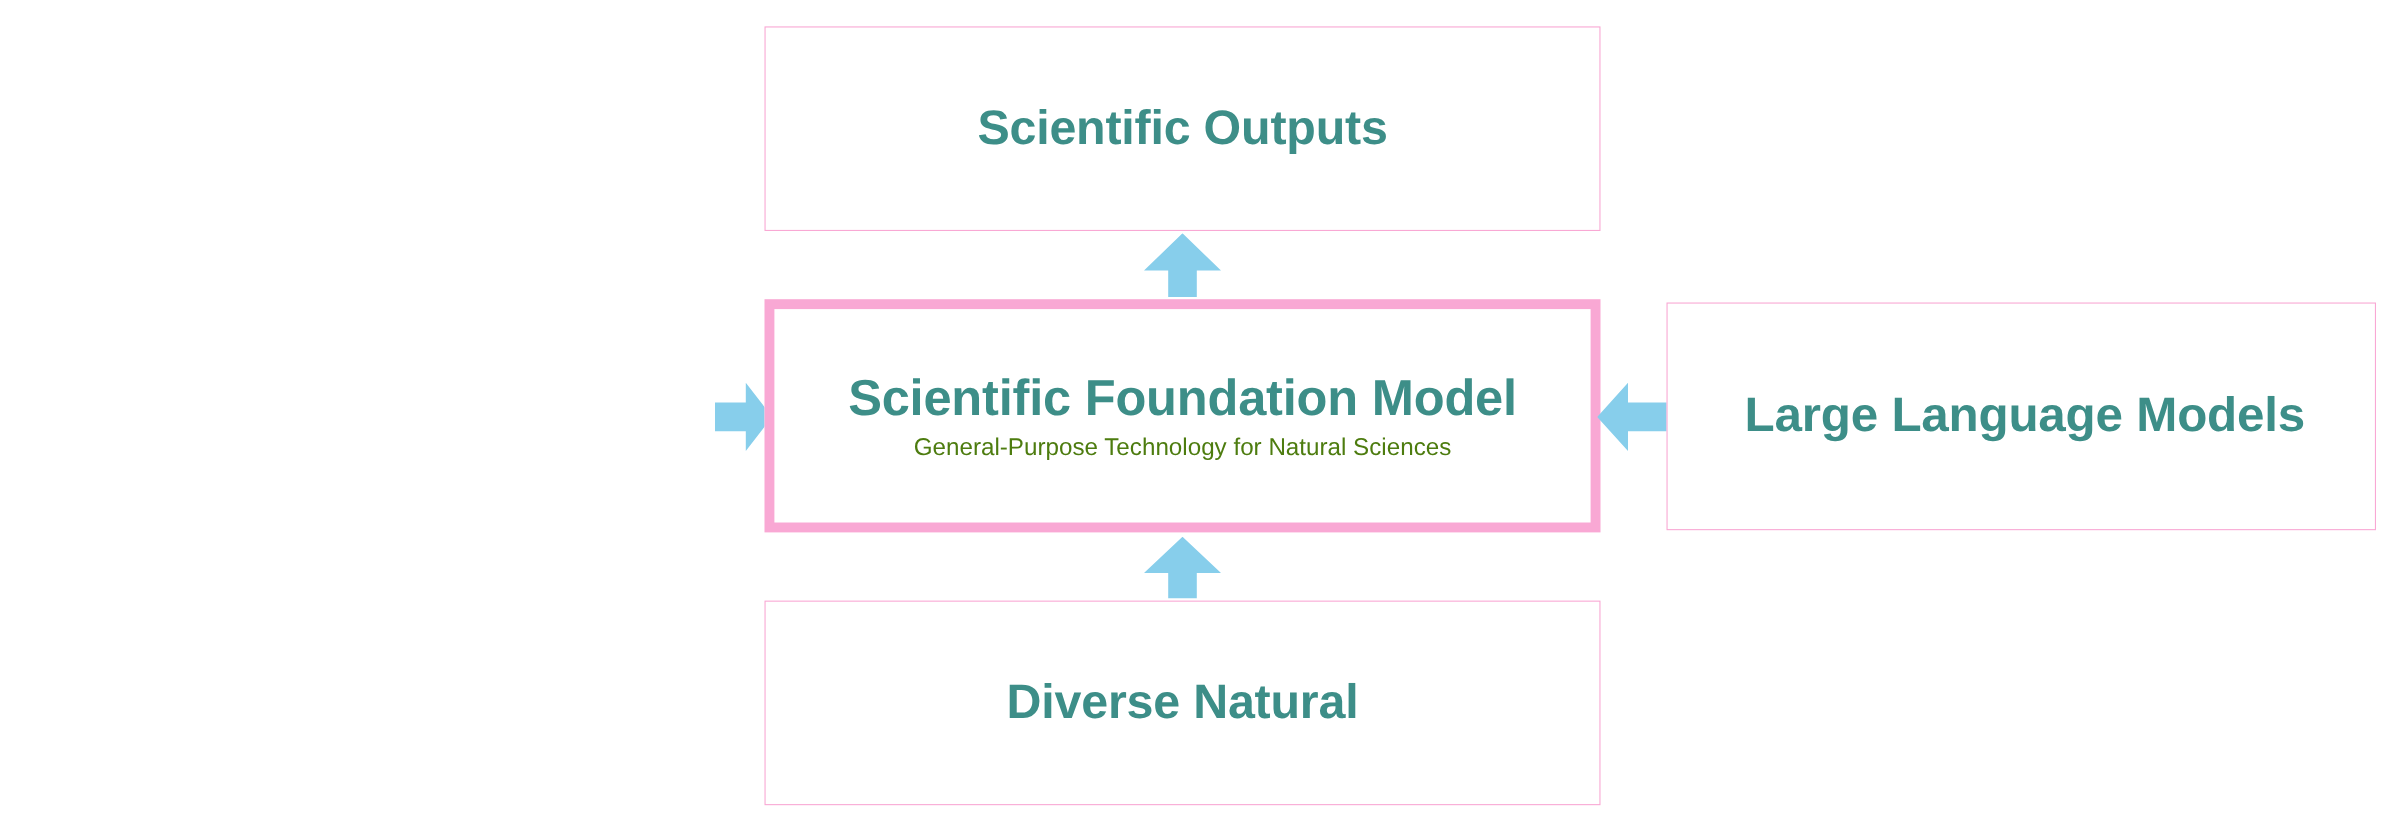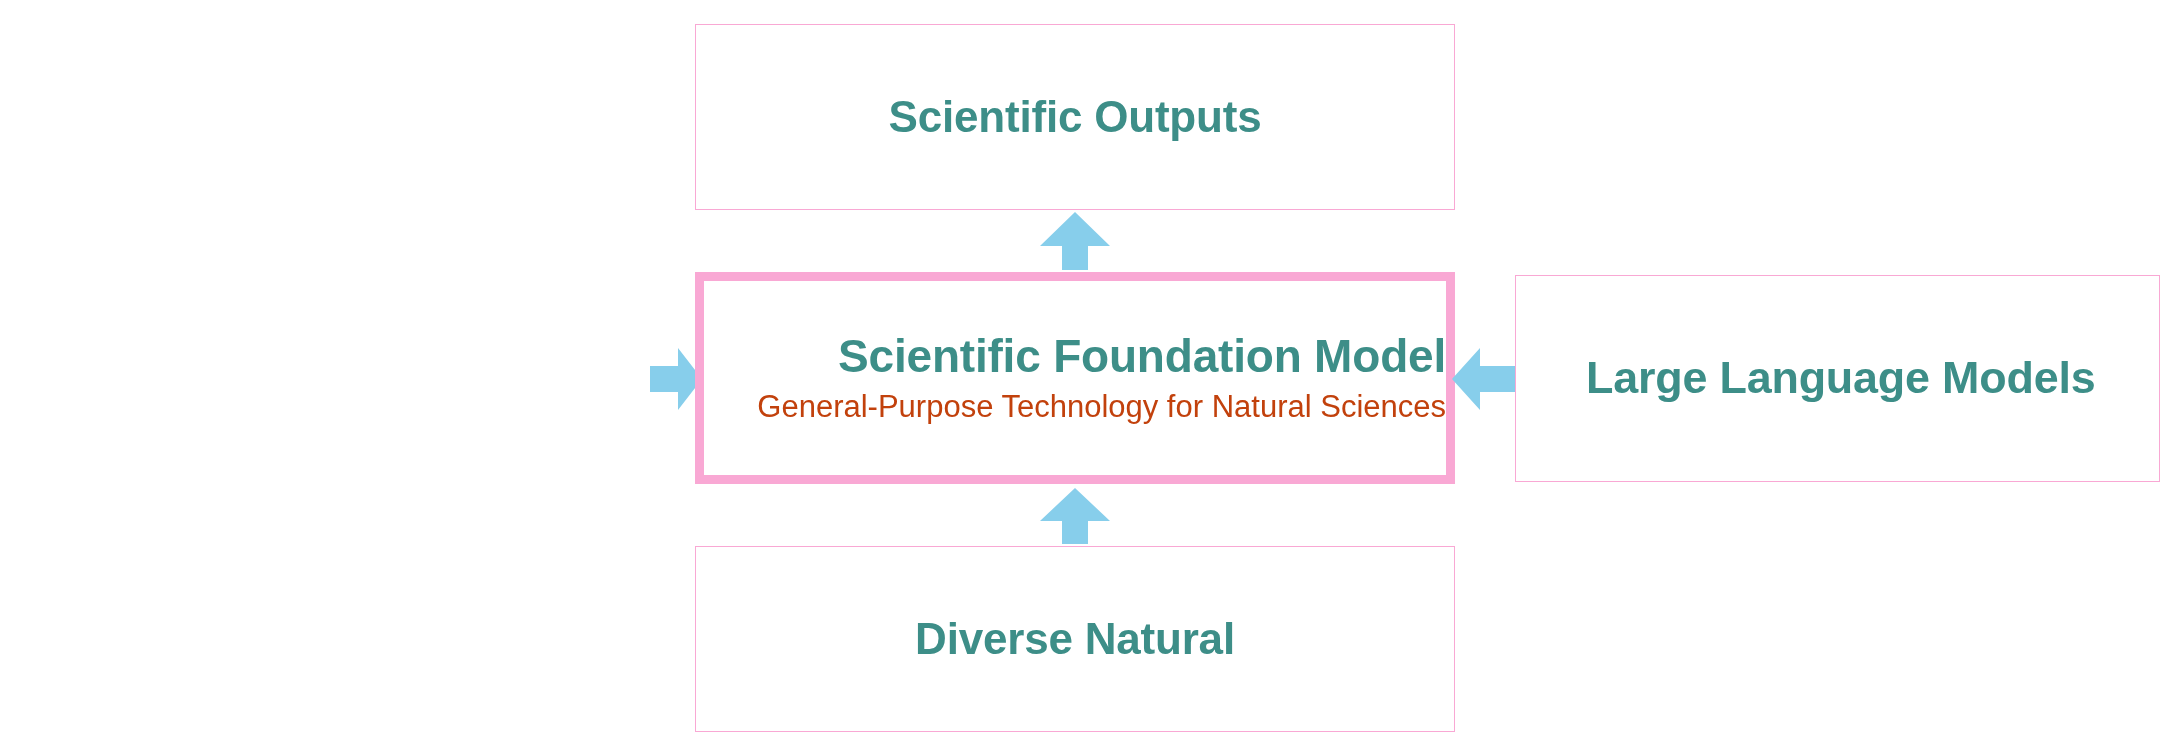--- a/index.html
+++ b/index.html
@@ -26,38 +26,37 @@
     background: #ffffff;
     border: 1px solid #f9a8d4;
     display: flex;
     flex-direction: column;
     align-items: center;
     justify-content: center;
     text-align: center;
   }
   .node.center {
     border-width: 9px;
-    align-items: flex-end;
   }
   .node-title {
     color: #3D8E88;
     font-weight: bold;
     font-size: 44px;
     line-height: 1.05;
     letter-spacing: -0.2px;
     white-space: nowrap;
   }
   .node.center .node-title {
     font-size: 46px;
     margin-bottom: 10px;
   }
   .node-subtitle {
-    color: #c2410c;
+    color: #4d7c0f;
     font-weight: normal;
-    font-size: 31px;
+    font-size: 22px;
     line-height: 1.1;
     white-space: nowrap;
   }
 
   
   #box-top    { left: 695px;  top: 24px;  width: 760px; height: 186px; }
   #box-center { left: 695px;  top: 272px; width: 760px; height: 212px; }
   #box-left   { left: 20px;   top: 275px; width: 630px; height: 207px; }
   #box-right  { left: 1515px; top: 275px; width: 645px; height: 207px; }
   #box-bottom { left: 695px;  top: 546px; width: 760px; height: 186px; }

